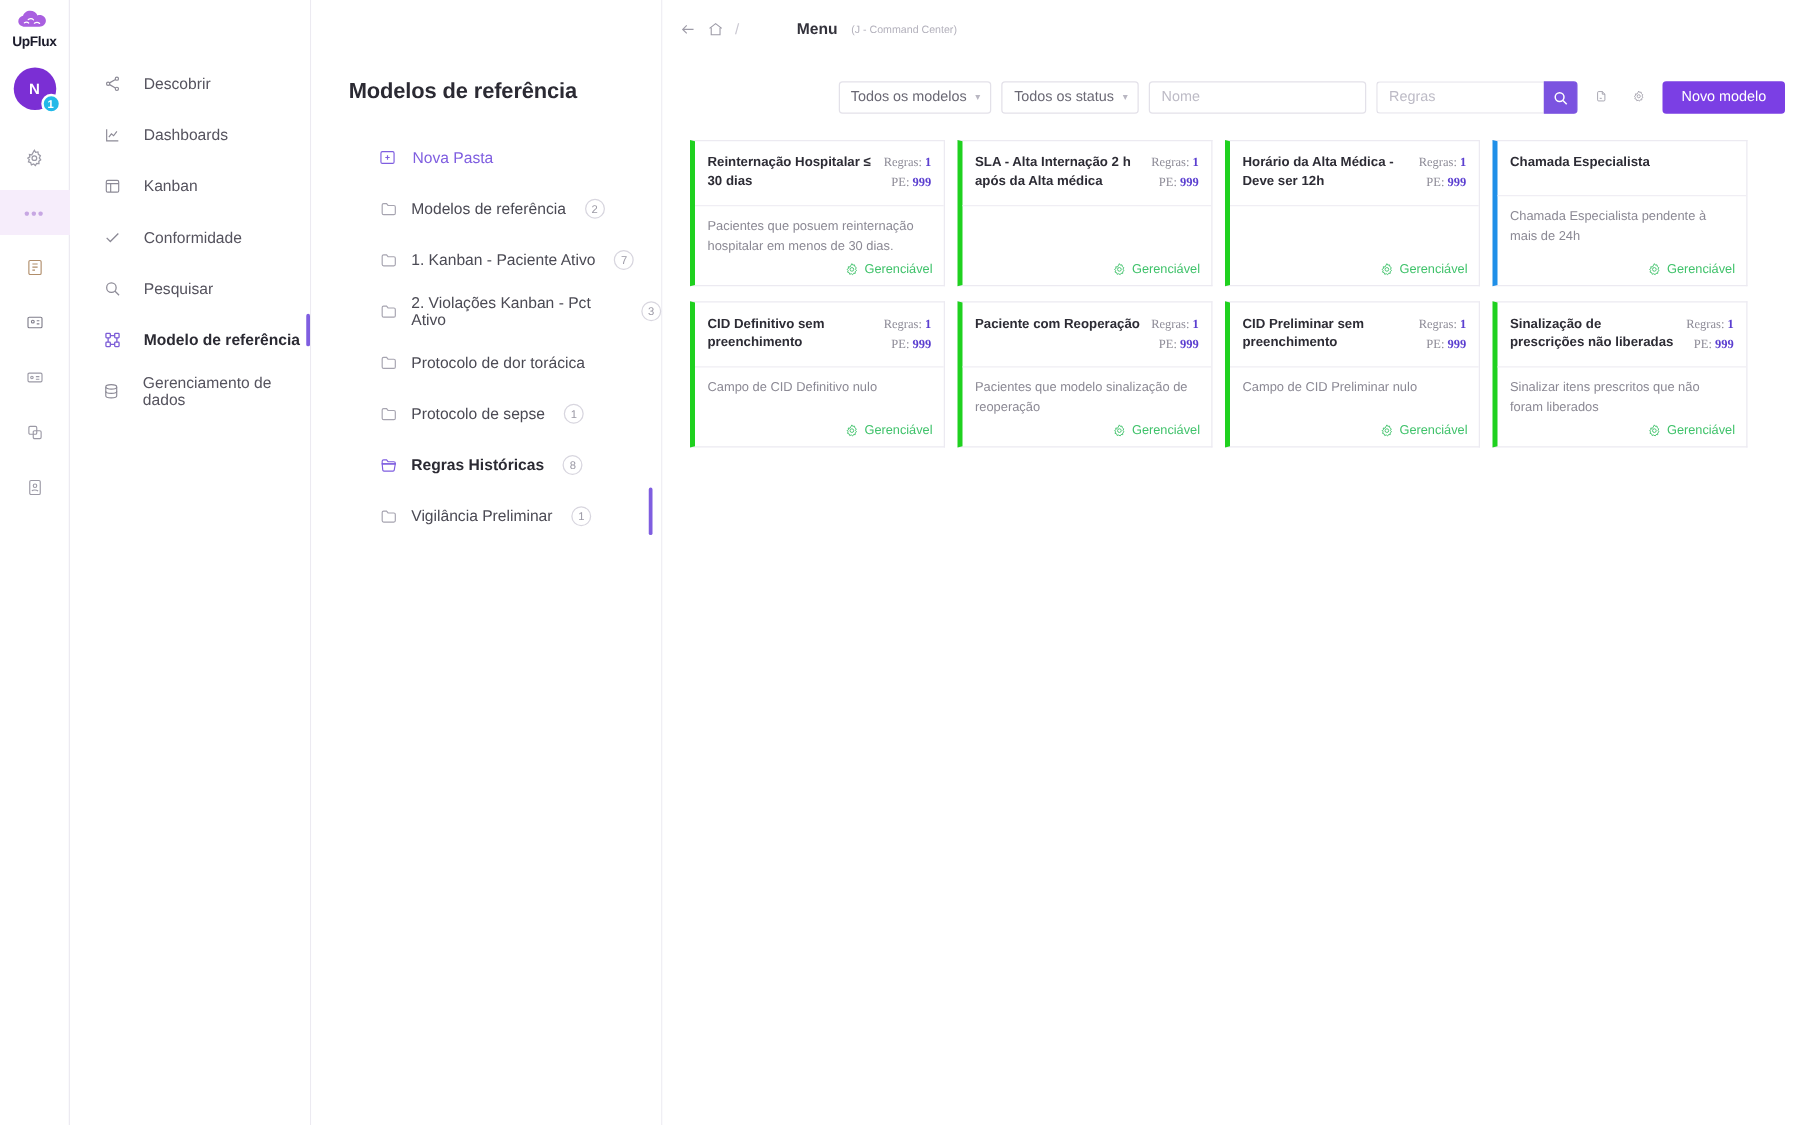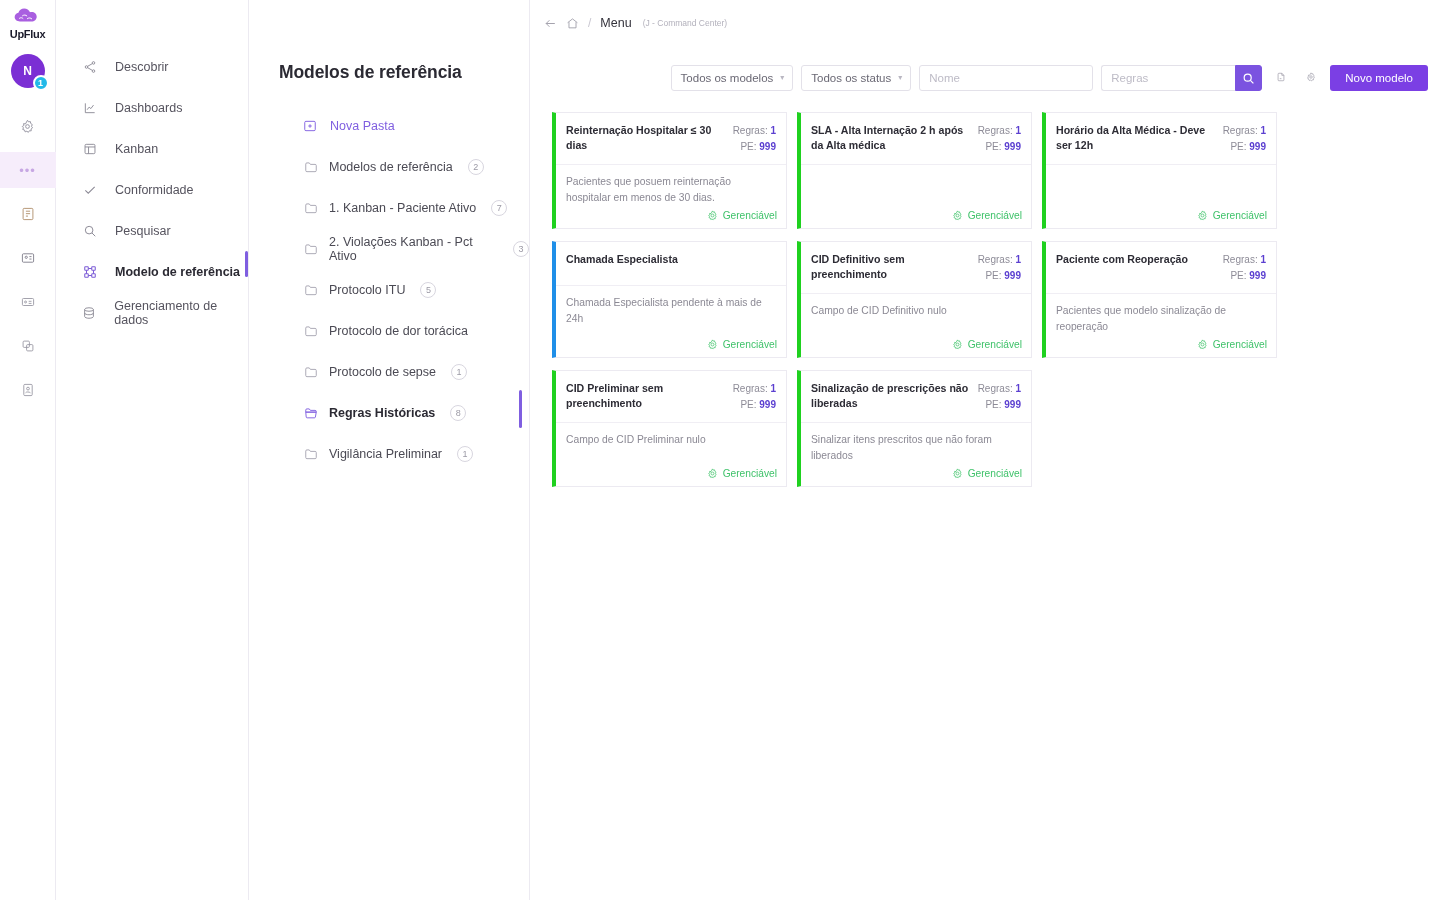--- a/index.html
+++ b/index.html
@@ -105,21 +105,21 @@
   
   .main { flex: 1; height: 900px; position: relative; background: #fff; }
   .topbar {
     height: 46px; display: flex; align-items: center;
     padding-left: 14px; gap: 9px;
     font-size: 12px; color: #9d9ba7;
   }
   .crumb-back { color: #9d9ba7; display: flex; align-items: center; }
   .crumb-home { color: #9d9ba7; display: flex; align-items: center; }
   .crumb-sep { color: #c9c7d1; font-size: 12px; }
-  .crumb-title { color: #33323b; font-weight: normal; font-size: 12.5px; }
+  .crumb-title { color: #33323b; font-weight: bold; font-size: 12.5px; margin-left: 37px; }
   .crumb-sub { color: #b3b1bc; font-size: 8.5px; margin-left: 2px; }
 
   .toolbar {
     position: absolute; top: 65px; right: 12px;
     display: flex; align-items: flex-start; gap: 8px;
   }
   .select-box {
     height: 26px; min-width: 109px;
     border: 1px solid #e3e1e9; border-radius: 3px;
     background: #fff; display: flex; align-items: center;
@@ -161,39 +161,39 @@
     font-size: 11.5px; font-family: "Liberation Sans", sans-serif;
     cursor: pointer; white-space: nowrap;
   }
 
   
   .cards {
     position: absolute; left: 22px; top: 112px; right: 8px;
     display: flex; flex-wrap: wrap; gap: 12px 10px;
   }
   .card {
-    width: 235px; min-height: 110px;
+    width: 204px; min-height: 110px;
     background: #fff;
     border: 1px solid #eceaf1;
     border-left: 4px solid #1fd11f;
     display: flex; flex-direction: column;
     position: relative;
   }
   .card.blue { border-left-color: #1f8fe8; }
   .card-head {
     display: flex; justify-content: space-between; gap: 6px;
     padding: 10px 10px 9px 10px;
     border-bottom: 1px solid #f0eef4;
     min-height: 44px;
   }
   .card-title {
     font-size: 10.6px; font-weight: bold; color: #2d2c35;
     line-height: 1.45; flex: 1;
   }
-  .card-meta { text-align: right; white-space: nowrap; }
+  .card-meta { text-align: right; white-space: nowrap; font-family: Liberation Serif, serif; }
   .meta-line { font-size: 10px; color: #8d8b97; line-height: 1.6; }
   .meta-val { color: #5b3fd0; font-weight: bold; }
   .card-body {
     flex: 1; padding: 9px 10px 0 10px;
     font-size: 10.3px; color: #8b8994; line-height: 1.55;
   }
   .card-foot {
     display: flex; align-items: center; justify-content: flex-end;
     gap: 5px; padding: 4px 9px 7px 9px;
     color: #3fc26a; font-size: 10.2px;
@@ -382,29 +382,20 @@
       <div class="folder-row">
         <span class="ficon">
           <svg width="14" height="14" viewBox="0 0 24 24" fill="none" stroke="currentColor" stroke-width="1.6">
               <path d="M3 7a2 2 0 012-2h4l2 2.5h8a2 2 0 012 2V18a2 2 0 01-2 2H5a2 2 0 01-2-2z"></path>
             </svg>
         </span>
         <span>2. Violações Kanban - Pct Ativo</span>
         <span class="count-pill">3</span>
       </div>
 
-      <div class="folder-row">
-        <span class="ficon">
-          <svg width="14" height="14" viewBox="0 0 24 24" fill="none" stroke="currentColor" stroke-width="1.6">
-              <path d="M3 7a2 2 0 012-2h4l2 2.5h8a2 2 0 012 2V18a2 2 0 01-2 2H5a2 2 0 01-2-2z"></path>
-            </svg>
-        </span>
-        <span>Protocolo ITU</span>
-        <span class="count-pill">5</span>
-      </div>
 
       <div class="folder-row">
         <span class="ficon">
           <svg width="14" height="14" viewBox="0 0 24 24" fill="none" stroke="currentColor" stroke-width="1.6">
               <path d="M3 7a2 2 0 012-2h4l2 2.5h8a2 2 0 012 2V18a2 2 0 01-2 2H5a2 2 0 01-2-2z"></path>
             </svg>
         </span>
         <span>Protocolo de dor torácica</span>
       </div>
 

